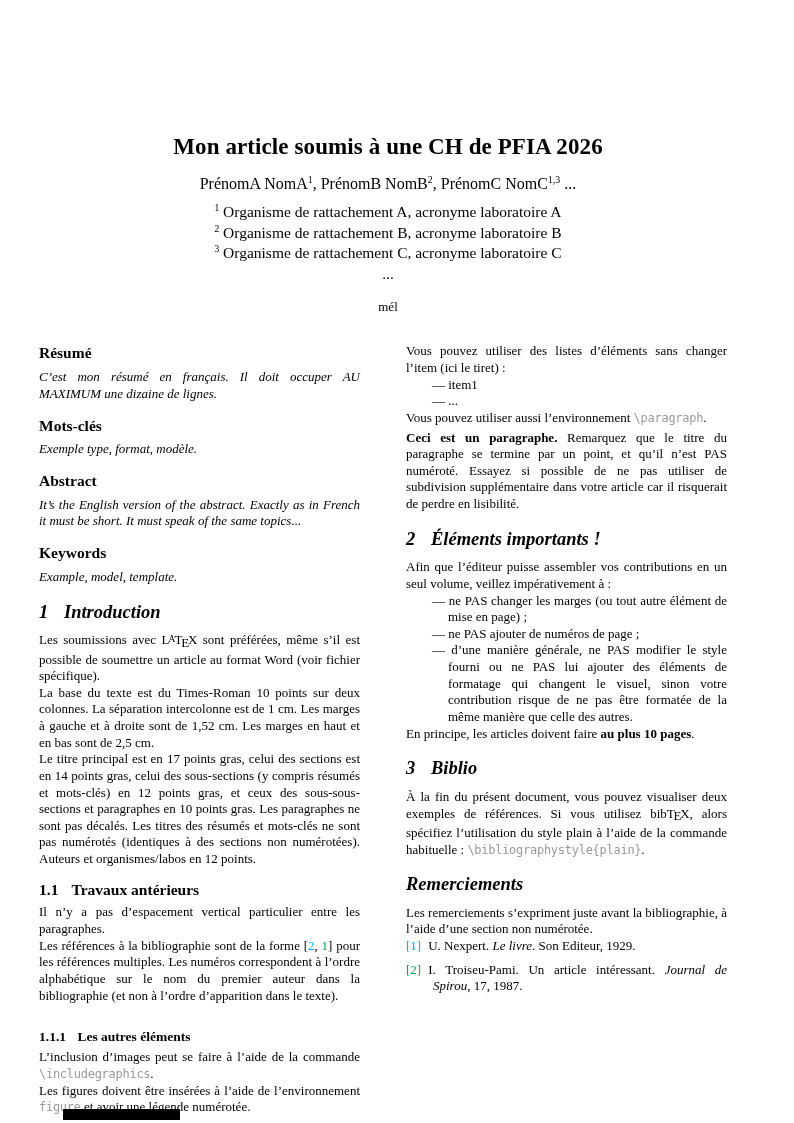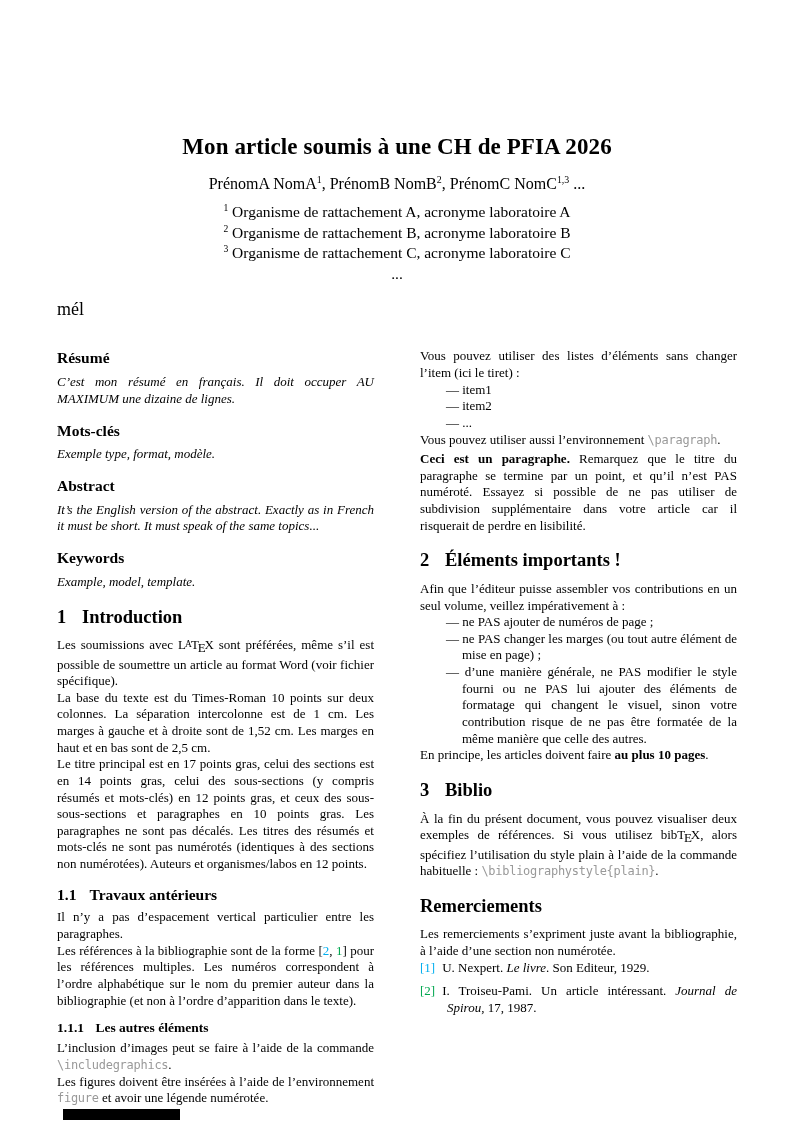--- a/index.html
+++ b/index.html
@@ -1,47 +1,47 @@
 <!DOCTYPE html>
 <html lang="fr" style="--cite-cyan: #00AEEF; --cite-green: #00A64F; --code: #999999; --footer-bar: #000000;"><head>
 <meta charset="utf-8">
 <style>
   html, body { margin: 0; padding: 0; background: #ffffff; }
   .page {
     position: relative;
     width: 794px;
     height: 1123px;
     box-sizing: border-box;
-    padding: 94px 57px 0 57px;
+    padding: 94px 57px 0 39px;
     background: #ffffff;
     color: #000000;
     font-family: "Liberation Serif", serif;
     overflow: hidden;
   }
   
   .title {
     margin: 40px 0 0 0;
     font-size: 23px;
     font-weight: bold;
     text-align: center;
     letter-spacing: 0.1px;
   }
   .authors { margin-top: 15px; font-size: 16px; text-align: center; }
   .affs { margin-top: 9px; font-size: 15.5px; line-height: 1.33; text-align: center; }
   .aff-more { text-align: center; font-size: 15.5px; }
-  .email { margin-top: 15px; font-size: 18px; text-align: left; }
+  .email { margin-top: 15px; font-size: 13px; text-align: center; }
   
   .columns { display: flex; gap: 46px; margin-top: 28px; }
   .col { width: 321px; font-size: 13px; line-height: 1.28; text-align: justify; }
   .col p { margin: 0; }
   
   .h-abs { font-size: 15.5px; font-weight: bold; margin: 13px 0 6px 0; text-align: left; }
-  .h-sec { font-size: 18.5px; font-weight: bold; margin: 15px 0 8px 0; text-align: left; }
+  .h-sec { font-size: 18.5px; font-weight: bold; margin: 15px 0 8px 0; text-align: left; font-style: italic; }
   .h-sub { font-size: 15.5px; font-weight: bold; margin: 12px 0 5px 0; text-align: left; }
-  .h-subsub { font-size: 13.5px; font-weight: bold; margin: 10px 0 4px 0; text-align: left; }
+  .h-subsub { font-size: 13.5px; font-weight: bold; margin: 24px 0 4px 0; text-align: left; }
   .col > :first-child { margin-top: 0; }
   .h-gap { display: inline-block; width: 0.85em; }
   .it { font-style: italic; }
   .p-para { margin-top: 3px !important; }
   
   .dash-list { margin: 0; }
   .dash-list .li { padding-left: 42px; text-indent: -16px; }
   
   .ref { padding-left: 27px; text-indent: -27px; margin-bottom: 7px; }
   .ref-label { padding-right: 7px; }
@@ -114,31 +114,30 @@
 
       <h4 class="h-subsub"><span>1.1.1</span><span class="h-gap"></span><span>Les autres éléments</span></h4>
       <p><span class="run">L’inclusion d’images peut se faire à l’aide de la commande </span><span class="run code">\includegraphics</span><span class="run">.</span></p>
       <p><span class="run">Les figures doivent être insérées à l’aide de l’environnement </span><span class="run code">figure</span><span class="run"> et avoir une légende numérotée.</span></p>
     </div>
 
     <div class="col">
       <p>Vous pouvez utiliser des listes d’éléments sans changer l’item (ici le tiret) :</p>
       <div class="dash-list">
         <div class="li">— item1</div>
-        <div class="li">— item2</div>
         <div class="li">— ...</div>
       </div>
       <p><span class="run">Vous pouvez utiliser aussi l’environnement </span><span class="run code">\paragraph</span><span class="run">.</span></p>
       <p class="p-para"><span class="run b">Ceci est un paragraphe.</span><span class="run"> Remarquez que le titre du paragraphe se termine par un point, et qu’il n’est PAS numéroté. Essayez si possible de ne pas utiliser de subdivision supplémentaire dans votre article car il risquerait de perdre en lisibilité.</span></p>
 
       <h2 class="h-sec"><span>2</span><span class="h-gap"></span><span>Éléments importants !</span></h2>
       <p>Afin que l’éditeur puisse assembler vos contributions en un seul volume, veillez impérativement à :</p>
       <div class="dash-list">
+        <div class="li">— ne PAS changer les marges (ou tout autre élément de mise en page) ;</div>
         <div class="li">— ne PAS ajouter de numéros de page ;</div>
-        <div class="li">— ne PAS changer les marges (ou tout autre élément de mise en page) ;</div>
         <div class="li">— d’une manière générale, ne PAS modifier le style fourni ou ne PAS lui ajouter des éléments de formatage qui changent le visuel, sinon votre contribution risque de ne pas être formatée de la même manière que celle des autres.</div>
       </div>
       <p><span class="run">En principe, les articles doivent faire </span><span class="run b">au plus 10 pages</span><span class="run">.</span></p>
 
       <h2 class="h-sec"><span>3</span><span class="h-gap"></span><span>Biblio</span></h2>
       <p><span class="run">À la fin du présent document, vous pouvez visualiser deux exemples de références. Si vous utilisez bibT</span><span class="run le">E</span><span class="run">X, alors spécifiez l’utilisation du style plain à l’aide de la commande habituelle : </span><span class="run code">\bibliographystyle{plain}</span><span class="run">.</span></p>
 
       <h2 class="h-sec">Remerciements</h2>
       <p>Les remerciements s’expriment juste avant la bibliographie, à l’aide d’une section non numérotée.</p>
 

